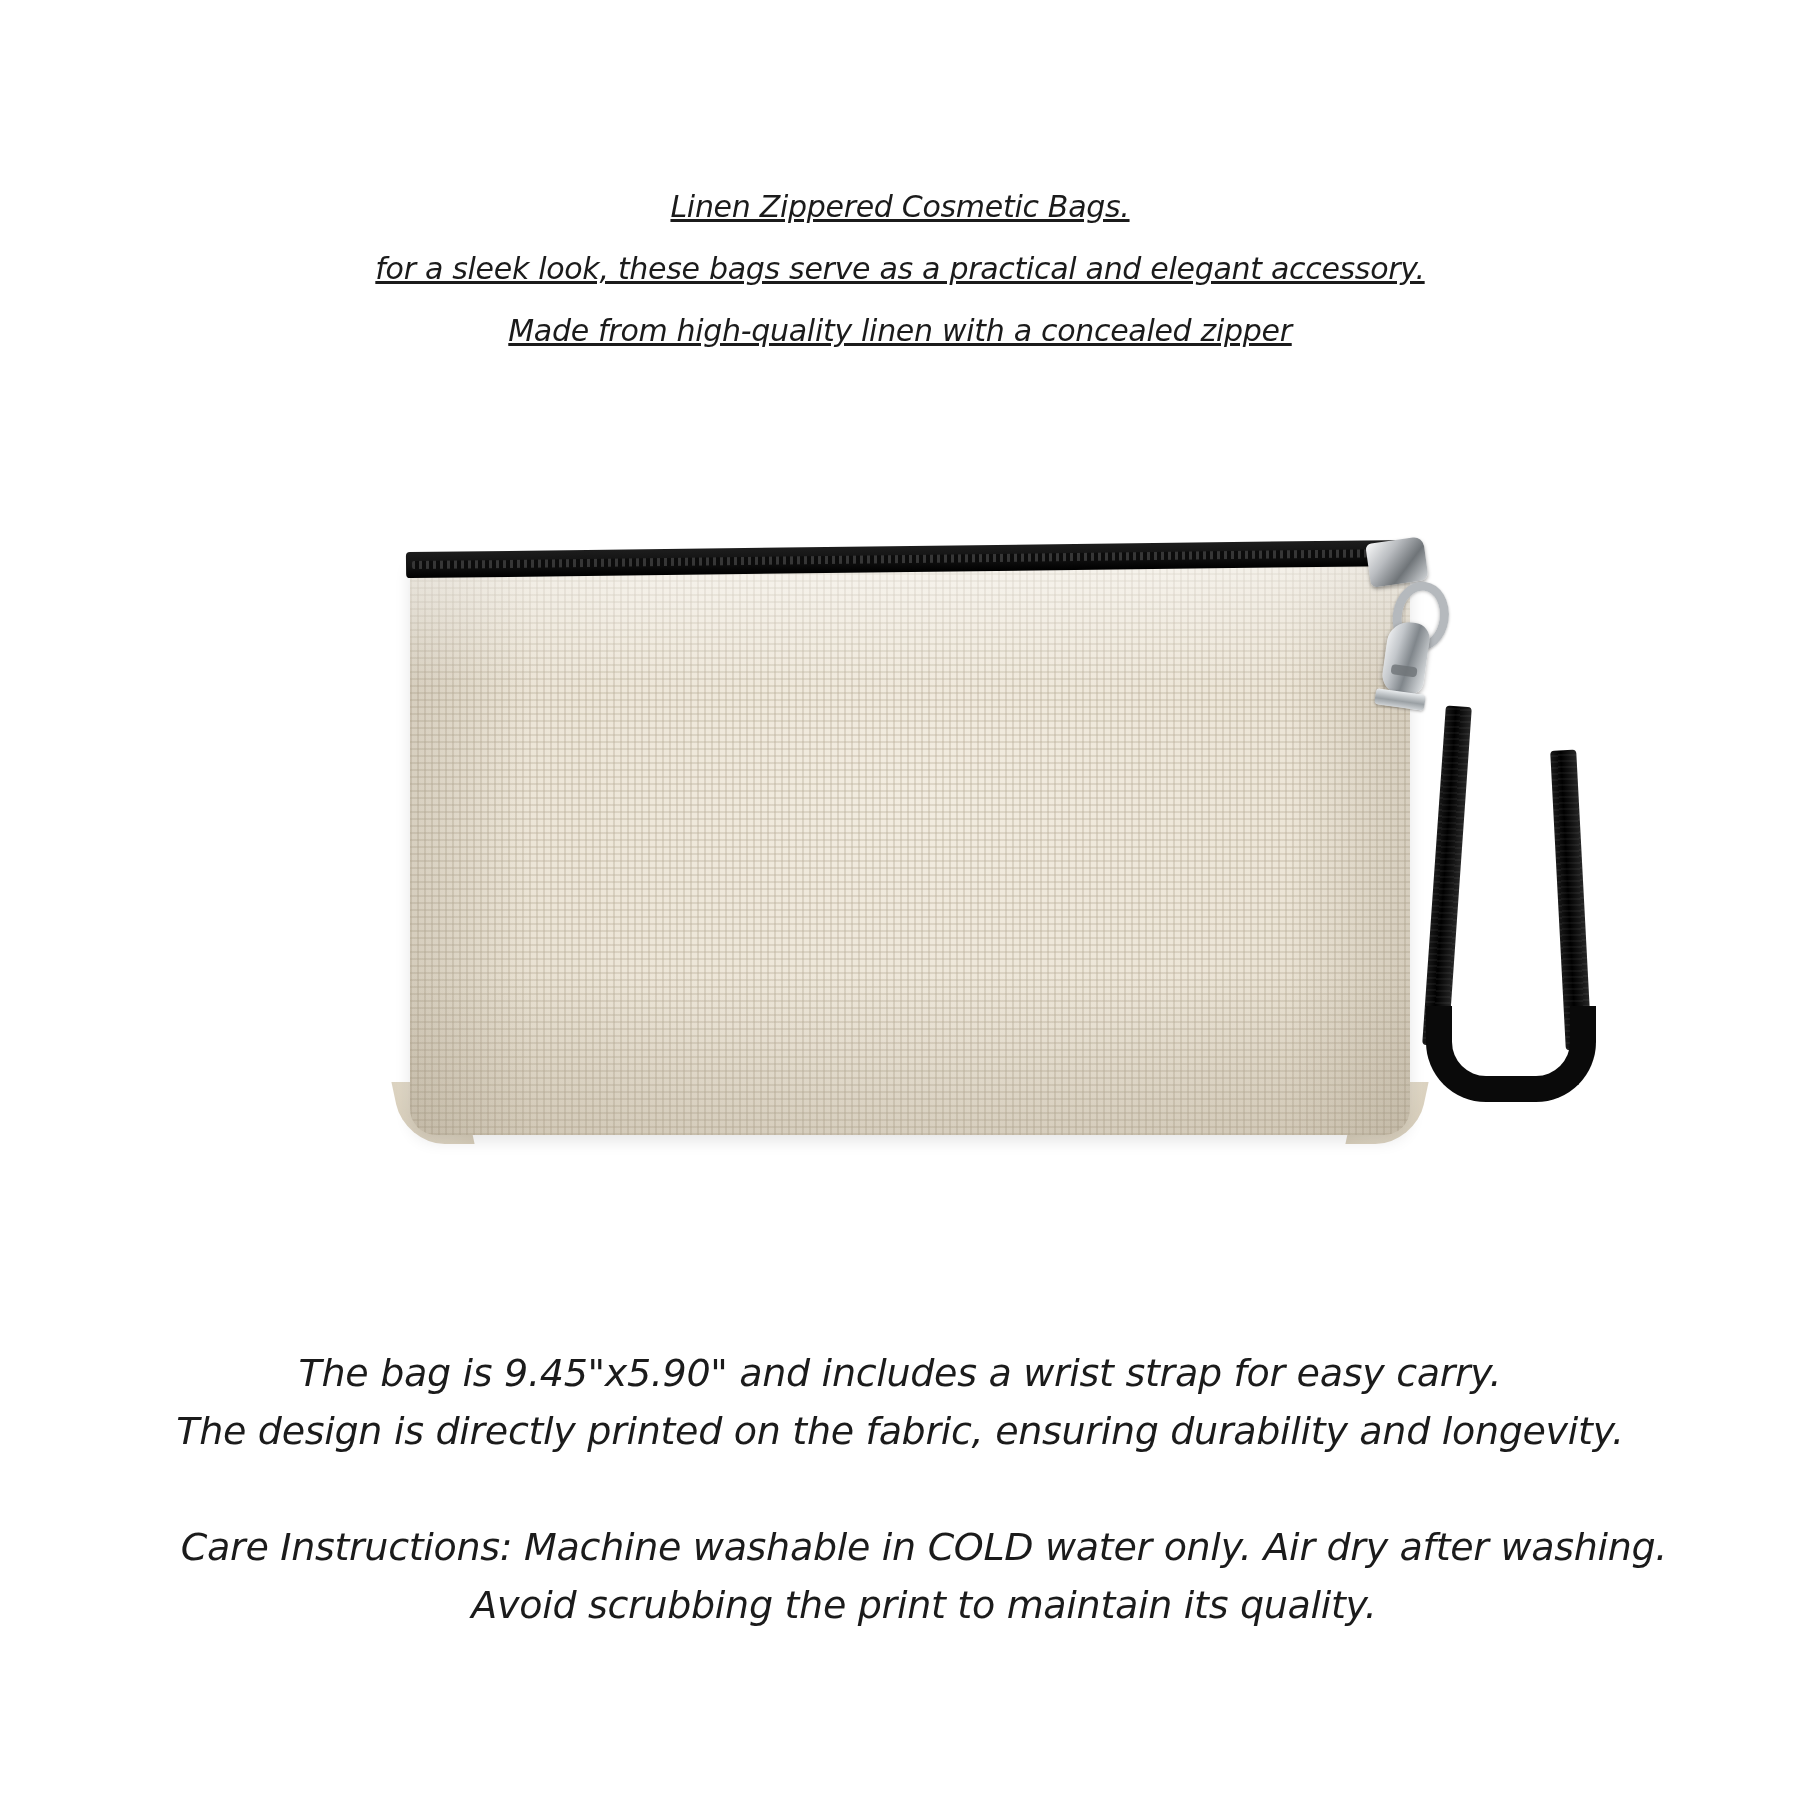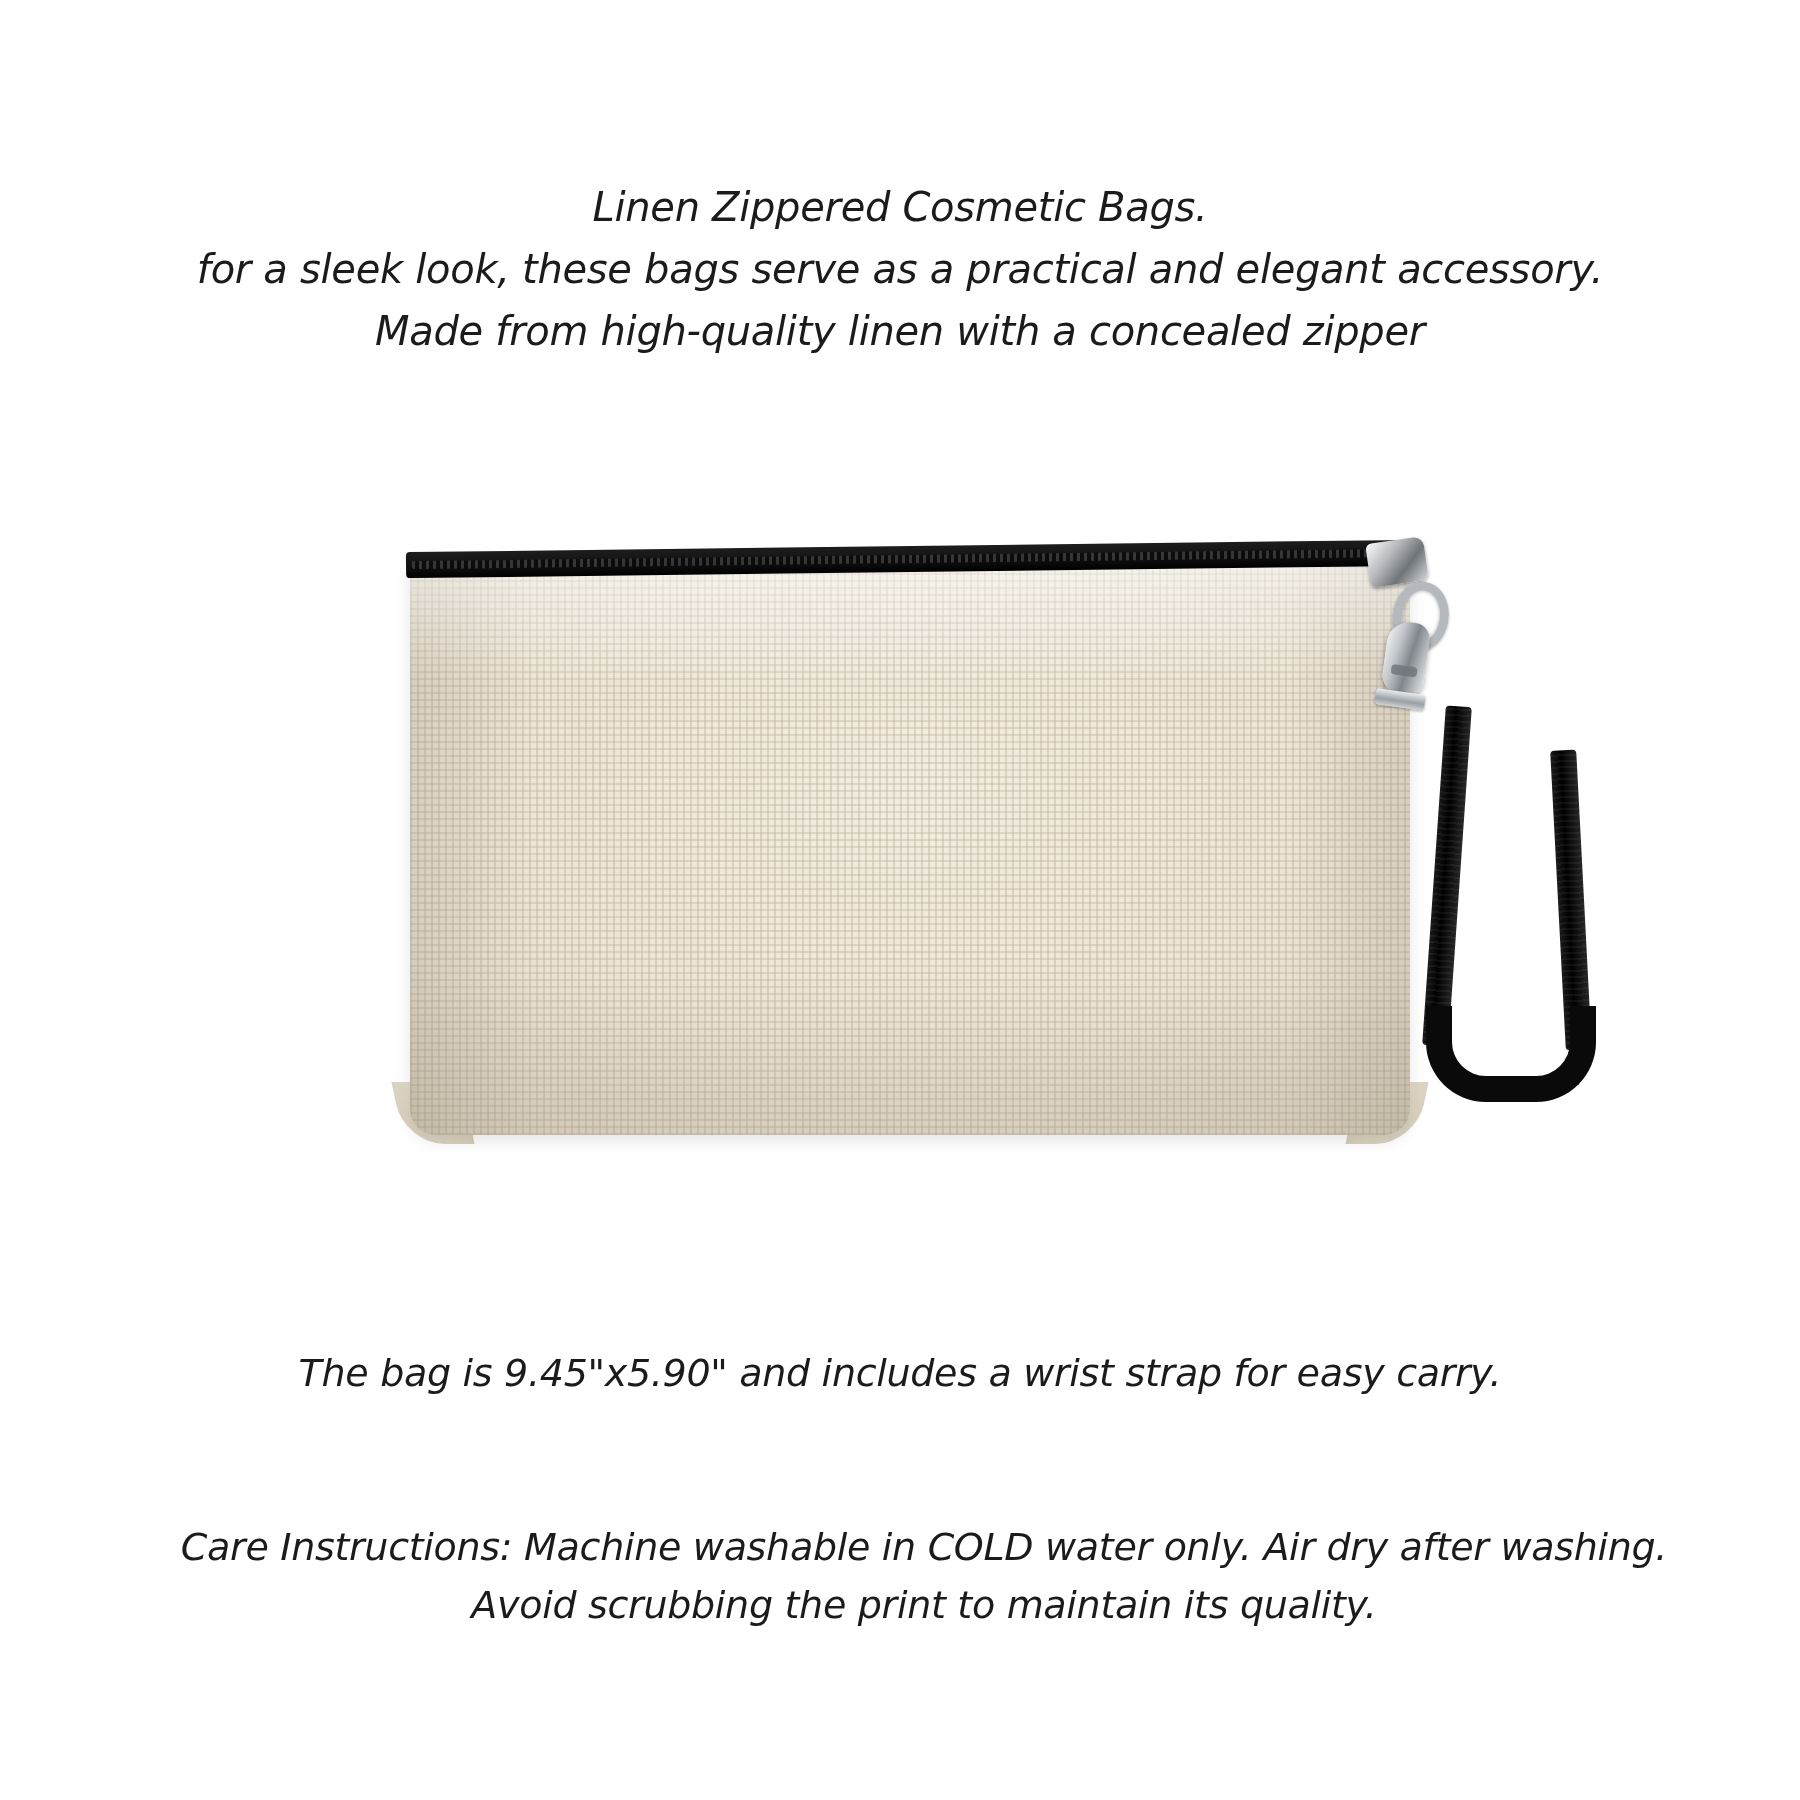--- a/index.html
+++ b/index.html
@@ -32,22 +32,23 @@
     font-style: italic;
     letter-spacing: -0.3px;
   }
   .text-block .line {
     display: block;
     white-space: nowrap;
   }
 
   #top-text {
     top: 176px;
-    font-size: 40px;
+    font-size: 30px;
     line-height: 62px;
+    text-decoration: underline;
   }
 
   #bottom-text-1 {
     top: 1344px;
     font-size: 38px;
     line-height: 58px;
   }
 
   #bottom-text-2 {
     top: 1518px;
@@ -288,20 +289,21 @@
       <div class="side-right">
         <div class="webbing-texture"></div>
       </div>
       <div class="loop-bottom"></div>
     </div>
 
   </div>
 
   <div class="text-block" id="bottom-text-1">
     <span class="line">The bag is 9.45"x5.90" and includes a wrist strap for easy carry.</span>
+    <span class="line">The design is directly printed on the fabric, ensuring durability and longevity.</span>
   </div>
 
   <div class="text-block" id="bottom-text-2">
     <span class="line">Care Instructions: Machine washable in COLD water only. Air dry after washing.</span>
     <span class="line">Avoid scrubbing the print to maintain its quality.</span>
   </div>
 
 </div>
 
 </body></html>

